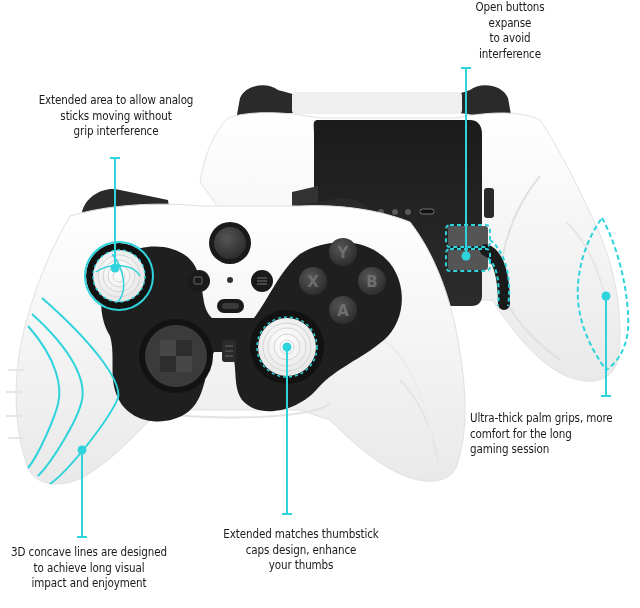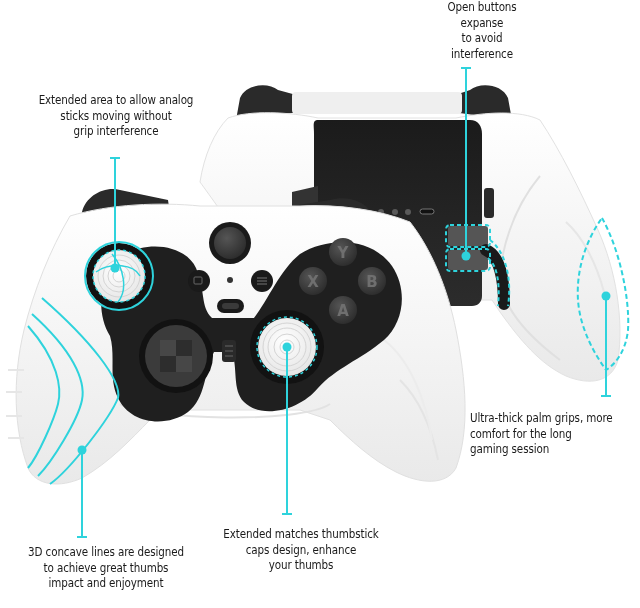--- a/index.html
+++ b/index.html
@@ -6,24 +6,24 @@
   body { width: 640px; height: 608px; position: relative; overflow: hidden;
          font-family: "DejaVu Sans", sans-serif; }
   .stage { position: absolute; left: 0; top: 0; width: 640px; height: 608px; }
   .stage svg { position: absolute; left: 0; top: 0; }
   .note { position: absolute; color: #1a1a1a; font-size: 11.5px; line-height: 15.5px;
           font-family: "DejaVu Sans Condensed", "DejaVu Sans", sans-serif;
           font-stretch: condensed; letter-spacing: -0.1px; }
   .note span { display: block; white-space: nowrap; }
   .center { text-align: center; }
   .right { text-align: left; }
-  #note-open-buttons { left: 412px; top: 0px; width: 140px; }
+  #note-open-buttons { left: 440px; top: 0px; width: 140px; }
   #note-extended-area { left: 16px; top: 93px; width: 200px; }
   #note-palm-grips { left: 470px; top: 411px; width: 162px; }
-  #note-concave-lines { left: 0px; top: 545px; width: 178px; padding-left: 17px; }
+  #note-concave-lines { left: 0px; top: 545px; width: 178px; }
   #note-thumbstick { left: 208px; top: 527px; width: 186px; }
 </style>
 </head>
 <body>
 
 <div class="stage">
 
   <svg width="640" height="608" viewBox="0 0 640 608">
     <defs>
       <linearGradient id="shellGrad" x1="0" y1="0" x2="0" y2="1">
@@ -230,21 +230,21 @@
   </div>
 
   <div class="note right" id="note-palm-grips">
     <span>Ultra-thick palm grips, more</span>
     <span>comfort for the long</span>
     <span>gaming session</span>
   </div>
 
   <div class="note center" id="note-concave-lines">
     <span>3D concave lines are designed</span>
-    <span>to achieve great thumbs</span>
+    <span>to achieve long visual</span>
     <span>impact and enjoyment</span>
   </div>
 
   <div class="note center" id="note-thumbstick">
     <span>Extended matches thumbstick</span>
     <span>caps design, enhance</span>
     <span>your thumbs</span>
   </div>
 
 </div>

